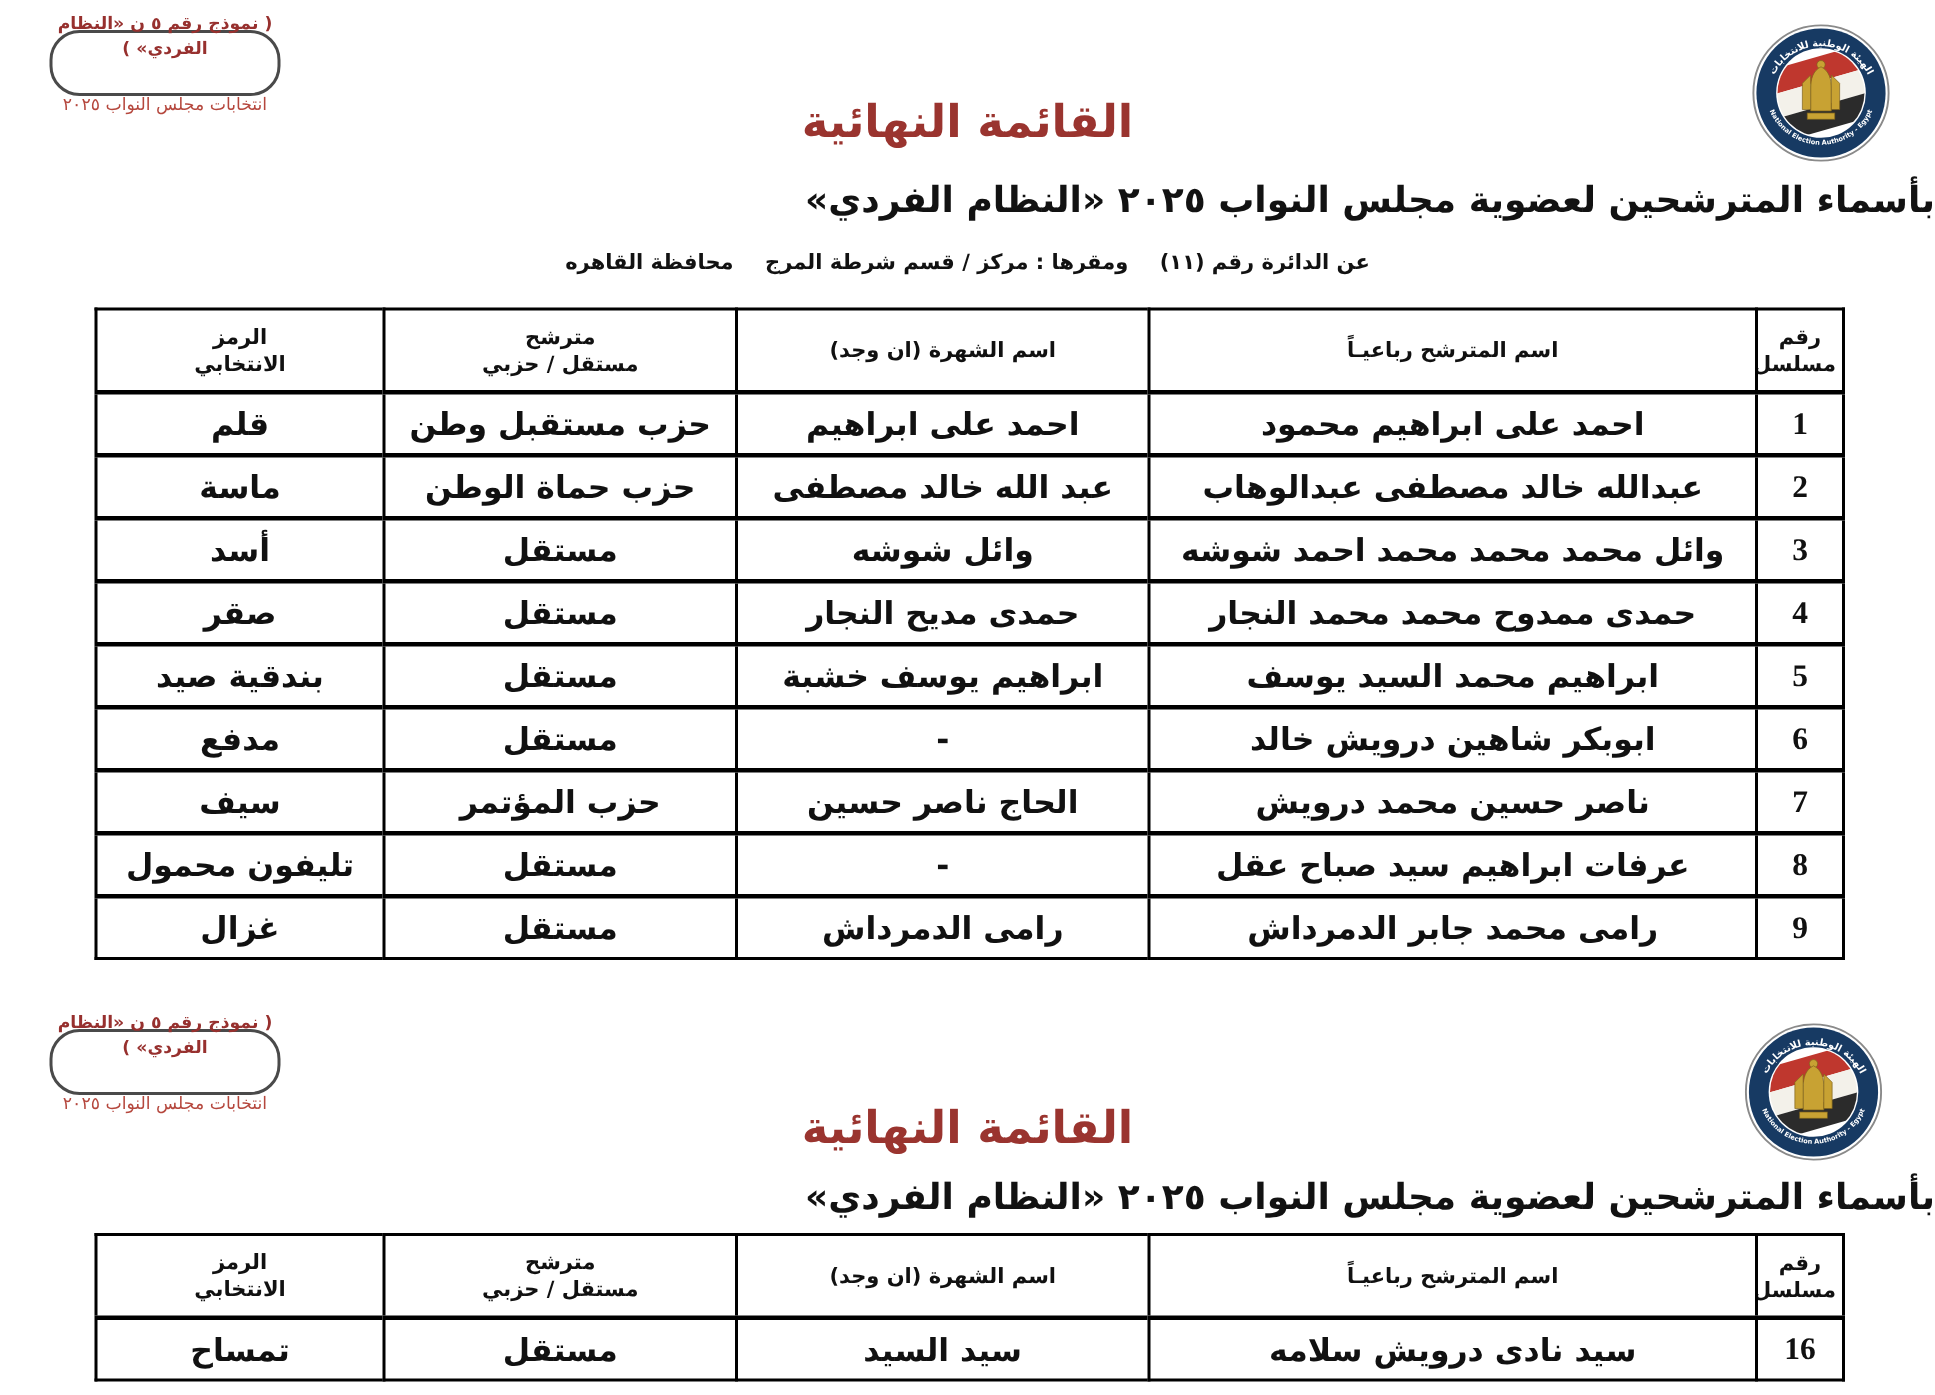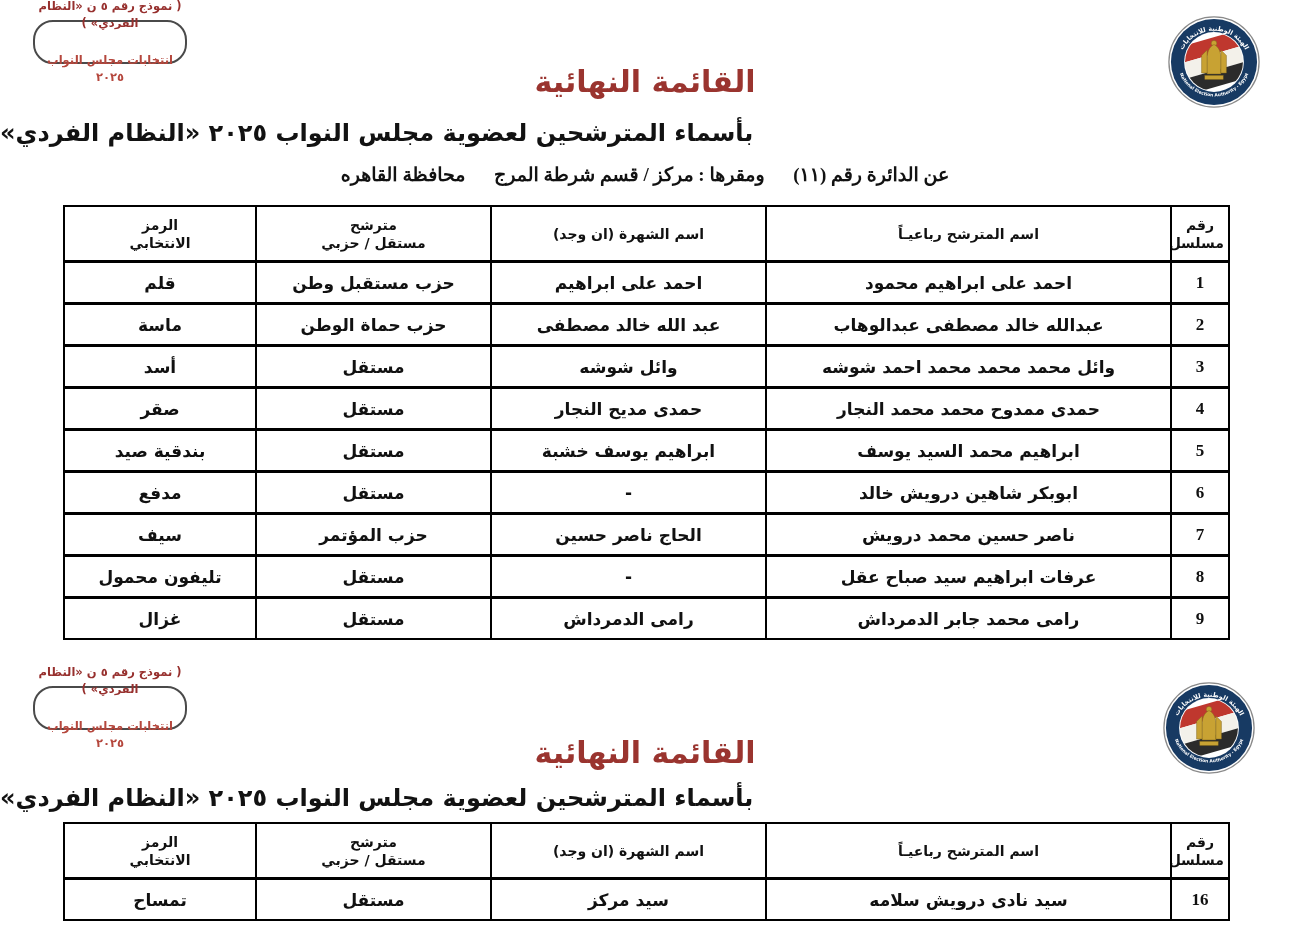--- a/index.html
+++ b/index.html
@@ -12,60 +12,60 @@
   #sheet2{top:665px;height:265px;}
 
   
   .stamp{
     position:absolute;left:33px;top:20px;width:150px;height:40px;
     border:2px solid #4a4a4a;border-radius:20px;
     display:flex;flex-direction:column;justify-content:center;align-items:center;
     direction:rtl;text-align:center;line-height:17px;
   }
   .stamp .l1{font-size:11.5px;font-weight:bold;color:#97302e;}
-  .stamp .l2{font-size:11.5px;font-weight:bold;color:#b5473d;margin-top:20px;}
+  .stamp .l2{font-size:11.5px;font-weight:normal;color:#b5473d;margin-top:20px;}
 
   
   .logo{position:absolute;width:92px;height:92px;}
   #sheet1 .logo{left:1168px;top:16px;}
   #sheet2 .logo{left:1163px;top:17px;}
 
   
   .doc-title{
     position:absolute;left:0;width:100%;text-align:center;direction:rtl;
     color:#9a342f;font-size:30px;font-weight:bold;line-height:40px;
   }
   .doc-subtitle{
-    position:absolute;left:0;width:100%;text-align:left;direction:rtl;
+    position:absolute;left:0;width:100%;text-align:right;direction:rtl;
     color:#121212;font-size:24px;font-weight:bold;line-height:34px;
   }
   .doc-district{
     position:absolute;left:0;width:100%;text-align:center;direction:rtl;
-    color:#121212;font-size:19px;font-weight:bold;line-height:30px;font-family:Liberation Serif, serif;
+    color:#121212;font-size:14px;font-weight:bold;line-height:30px;
   }
   #sheet1 .doc-title{top:62px;}
   #sheet1 .doc-subtitle{top:116px;}
   #sheet1 .doc-district{top:160px;}
   #sheet2 .doc-title{top:68px;}
   #sheet2 .doc-subtitle{top:116px;}
 
   
   table.roster{
     position:absolute;left:63px;width:1165px;
     border-collapse:collapse;table-layout:fixed;direction:rtl;
     background:#fff;
   }
   #sheet1 table.roster{top:205px;}
   #sheet2 table.roster{top:157px;}
   table.roster th, table.roster td{
     border:2px solid #000;text-align:center;vertical-align:middle;
     font-weight:bold;color:#111;padding:0 4px;overflow:hidden;
   }
   table.roster thead th{height:53px;font-size:14px;border-bottom:3px solid #000;line-height:18px;}
-  table.roster tbody td{height:39px;font-size:17px;border-top-width:3px;}
+  table.roster tbody td{height:39px;font-size:21px;border-top-width:3px;}
   td.c-serial{font-family:"Liberation Serif", serif;font-size:16px;}
 </style>
 </head>
 <body>
 
 <section class="sheet" id="sheet1">
 
   <div class="stamp">
     <span class="l1">( نموذج رقم ٥ ن «النظام الفردي» )</span>
     <span class="l2">انتخابات مجلس النواب ٢٠٢٥</span>
@@ -268,19 +268,19 @@
         <th>
           <div>الرمز</div>
           <div>الانتخابي</div>
         </th>
       </tr>
     </thead>
     <tbody>
       <tr>
         <td class="c-serial">16</td>
         <td>سيد نادى درويش سلامه</td>
-        <td>سيد مركز</td>
+        <td>سيد السيد</td>
         <td>مستقل</td>
         <td>تمساح</td>
       </tr>
     </tbody>
   </table>
 </section>
 
 </body></html>

